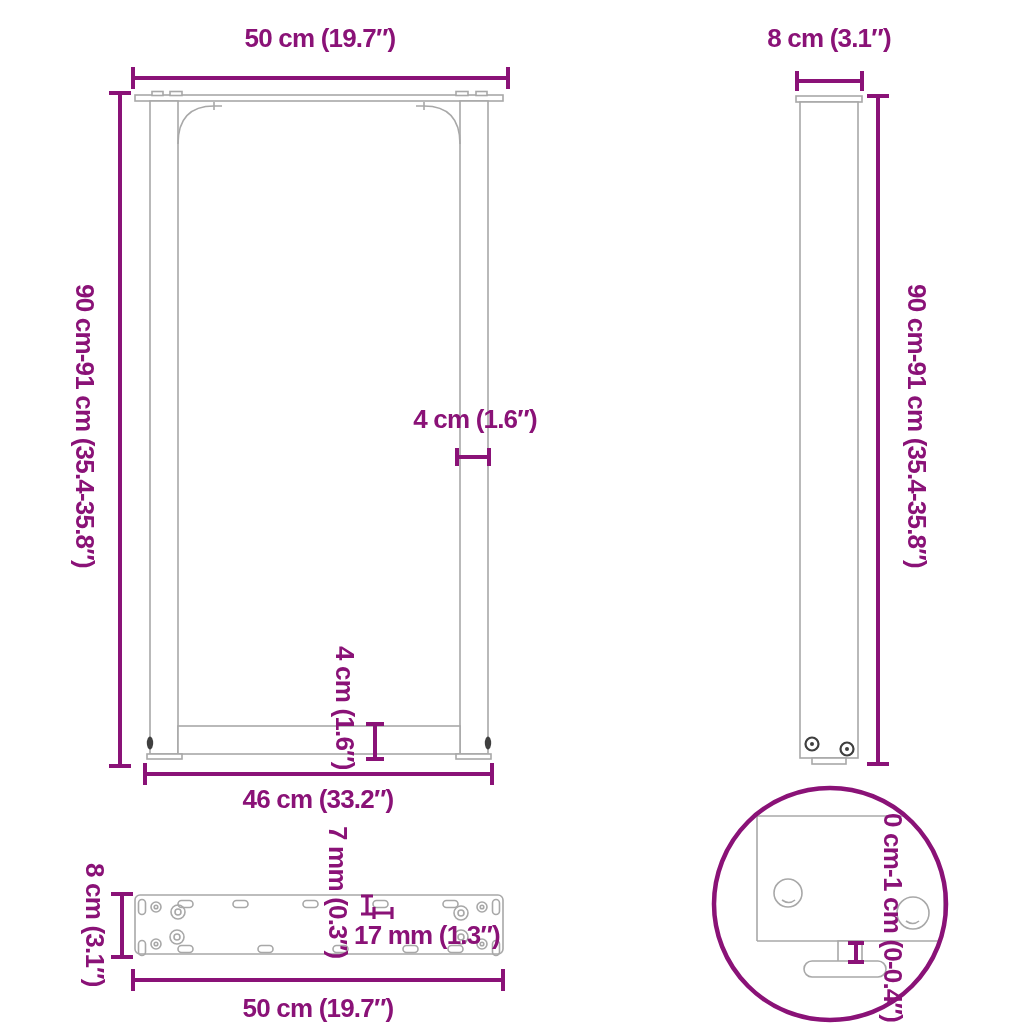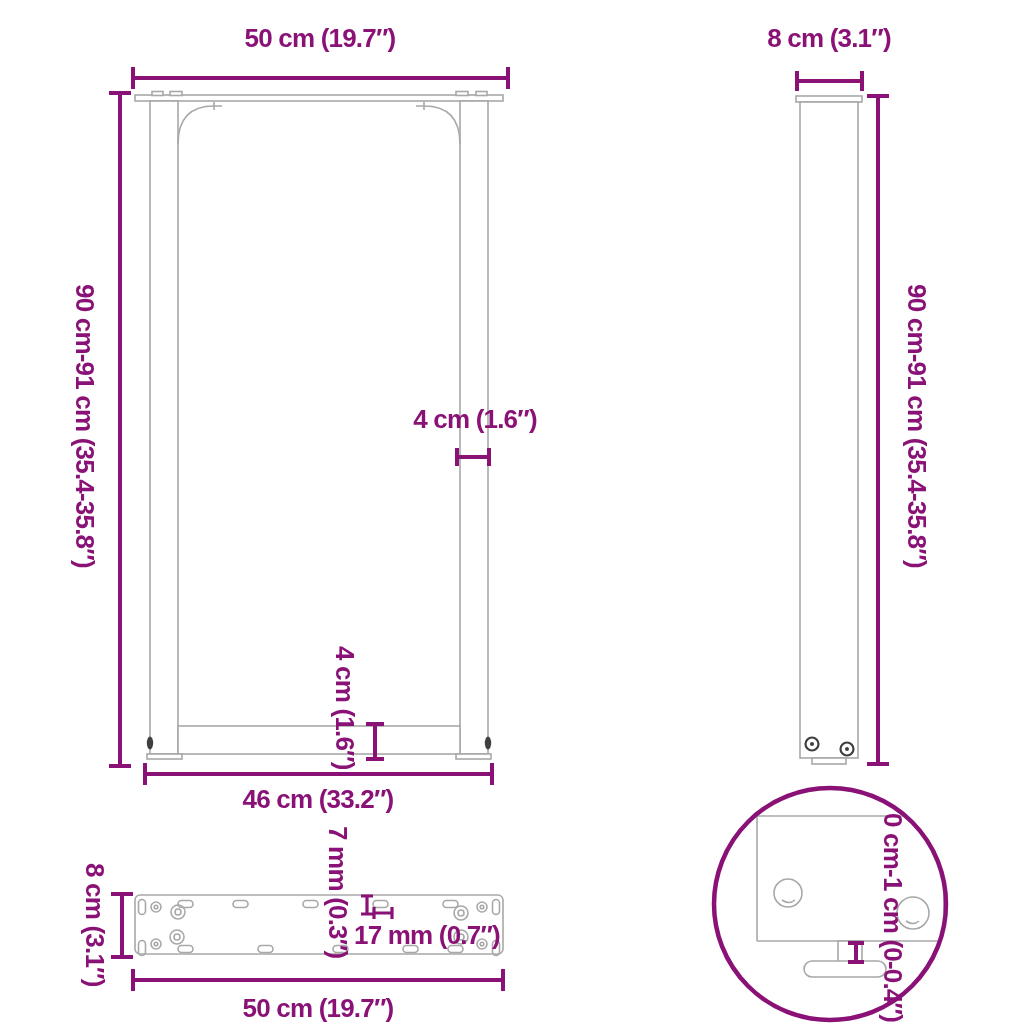--- a/index.html
+++ b/index.html
@@ -171,19 +171,19 @@
   <div class="label h" style="left:395px;top:389px;width:160px;">4 cm (1.6″)</div>
 
   <div class="label v" style="left:328px;top:626px;height:132px;">4 cm (1.6″)</div>
 
   <div class="label h" style="left:168px;top:769px;width:300px;">46 cm (33.2″)</div>
 
   <div class="label v" style="left:78px;top:842px;height:134px;">8 cm (3.1″)</div>
 
   <div class="label v" style="left:321px;top:804px;height:144px;">7 mm (0.3″)</div>
 
-  <div class="label h" style="left:352px;top:905px;width:150px;">17 mm (0.7″)</div>
+  <div class="label h" style="left:352px;top:905px;width:150px;">17 mm (1.3″)</div>
 
   <div class="label h" style="left:168px;top:978px;width:300px;">50 cm (19.7″)</div>
 
   <div class="label v" style="left:876px;top:797px;height:184px;">0 cm-1 cm (0-0.4″)</div>
 
 </div>
 
 </body></html>

